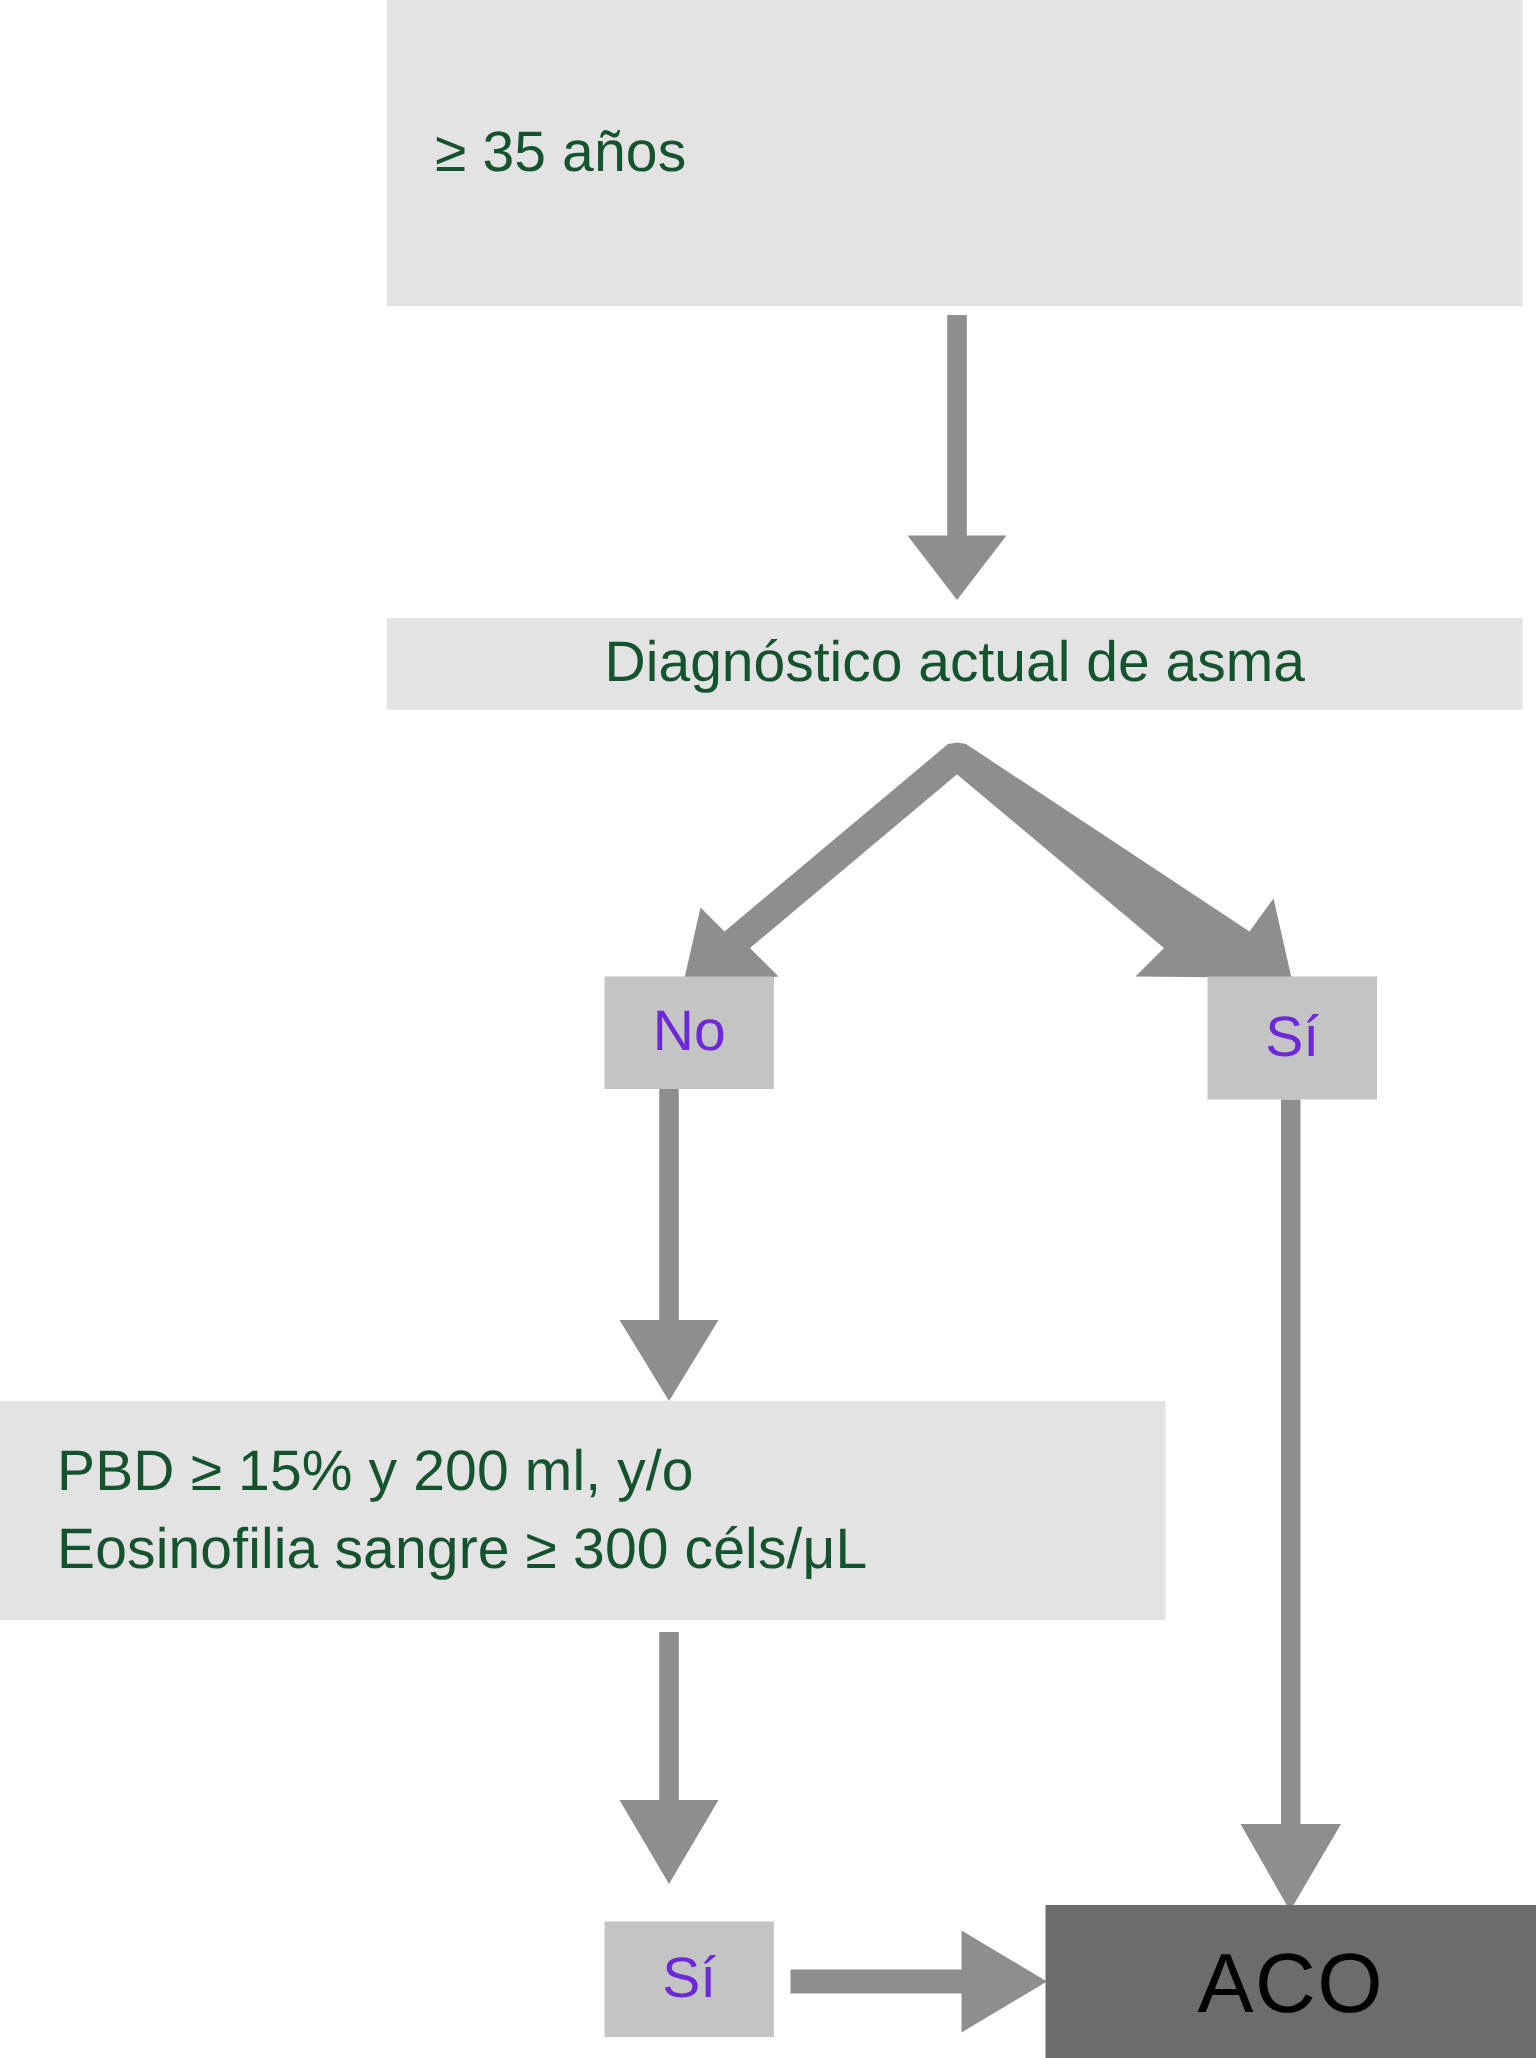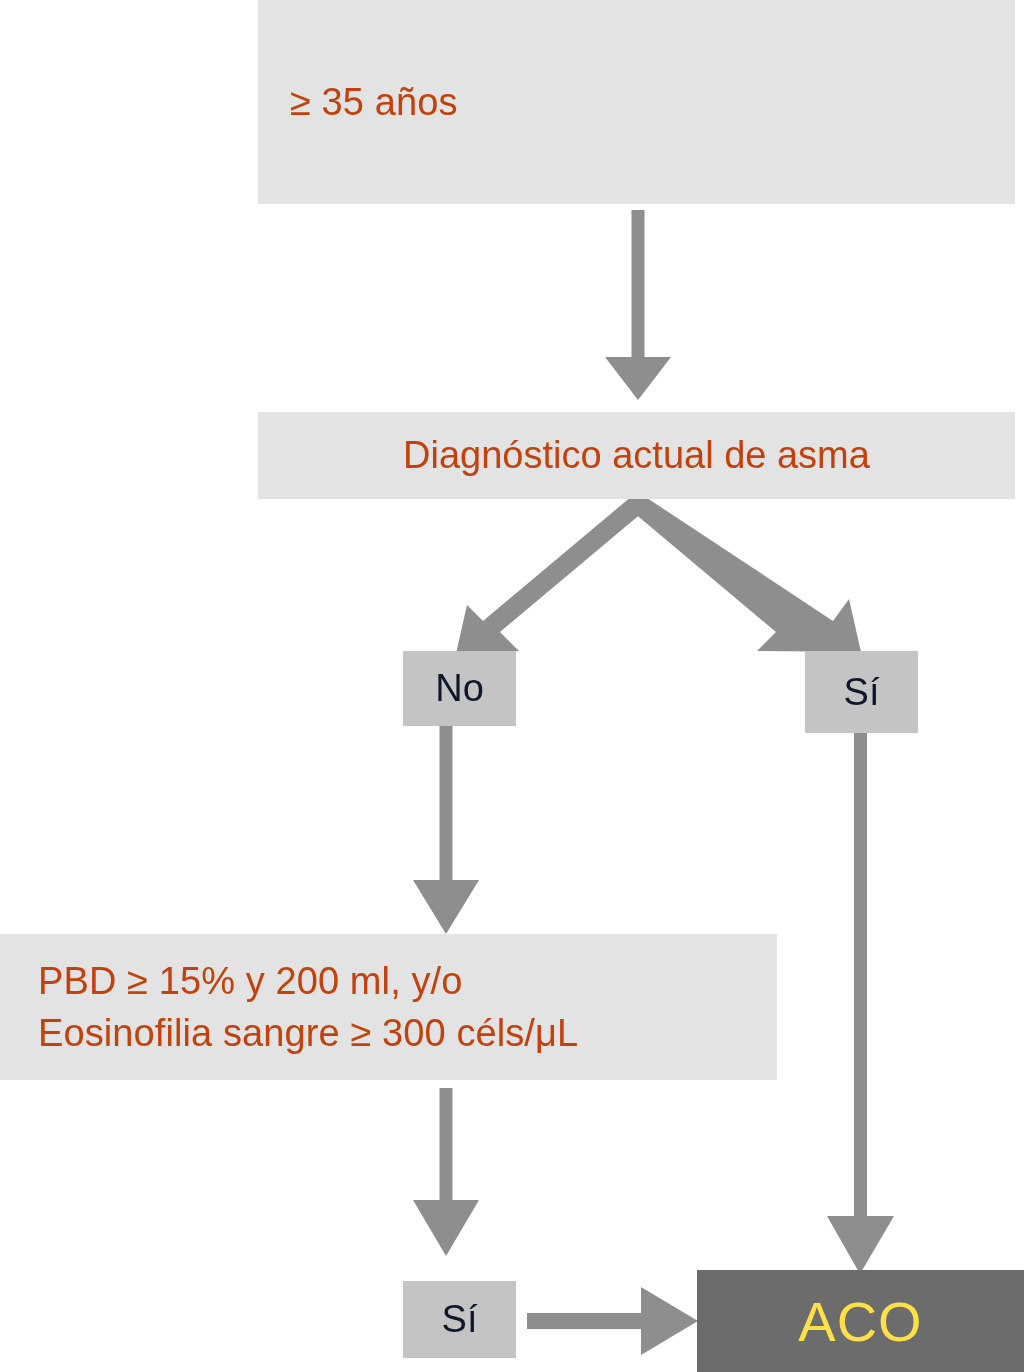--- a/index.html
+++ b/index.html
@@ -16,29 +16,29 @@
     height: 1372px;
     background: #ffffff;
     overflow: hidden;
   }
   .node {
     position: absolute;
     box-sizing: border-box;
   }
   .node-light {
     background: #e3e3e3;
-    color: #c2410c;
+    color: #14532d;
   }
   .node-mid {
     background: #c4c4c4;
-    color: #0f172a;
+    color: #6d28d9;
   }
   .node-dark {
     background: #6c6c6c;
-    color: #fde047;
+    color: #000000;
   }
   .criteria-text {
     font-size: 38px;
     line-height: 52px;
     letter-spacing: 0.1px;
     white-space: pre;
   }
   .box-center {
     display: flex;
     align-items: center;
@@ -113,21 +113,21 @@
 
     <g>
       <polygon fill="#8e8e8e" points="527,1313 641,1313 641,1287 698,1321 641,1355 641,1329 527,1329"></polygon>
     </g>
   </svg>
 
   <div class="node node-light box-left" style="left:258px; top:0px; width:757px; height:204px; padding-left:32px;">
     <div class="criteria-text">≥ 35 años</div>
   </div>
 
-  <div class="node node-light box-center" style="left:258px; top:412px; width:757px; height:87px;">
+  <div class="node node-light box-center" style="left:258px; top:412px; width:757px; height:61px;">
     <span class="label-decision">Diagnóstico actual de asma</span>
   </div>
 
   <div class="node node-mid box-center" style="left:403px; top:651px; width:113px; height:75px;">
     <span class="label-yesno">No</span>
   </div>
 
   <div class="node node-mid box-center" style="left:805px; top:651px; width:113px; height:82px;">
     <span class="label-yesno">Sí</span>
   </div>

